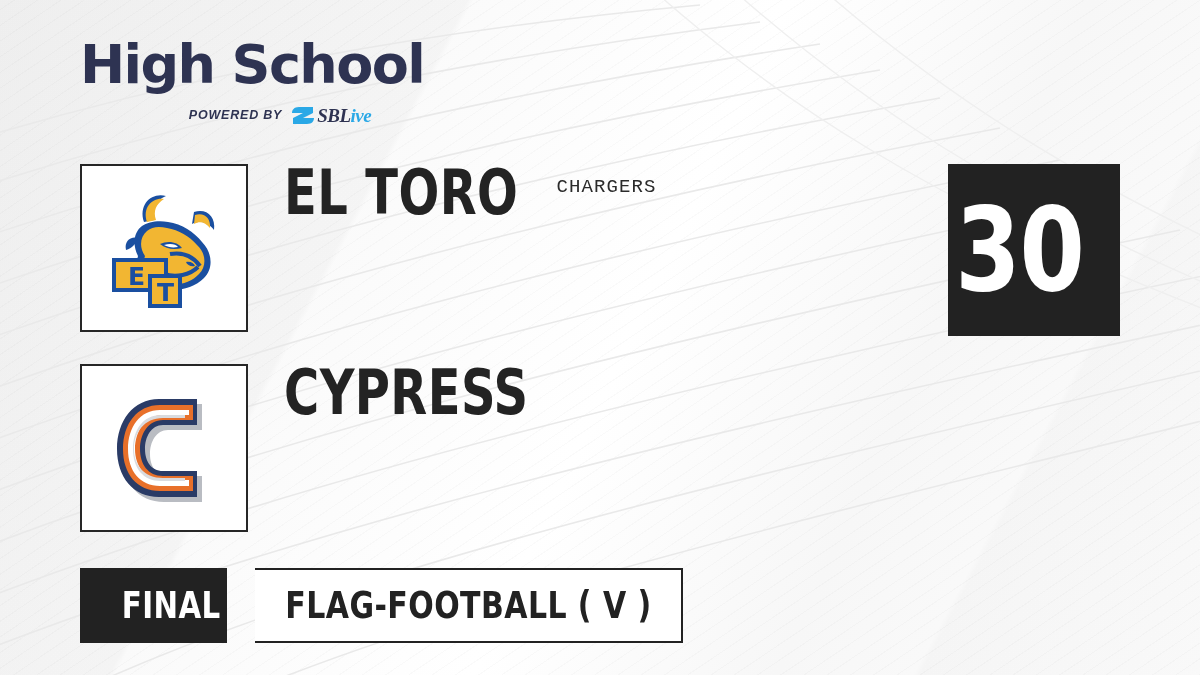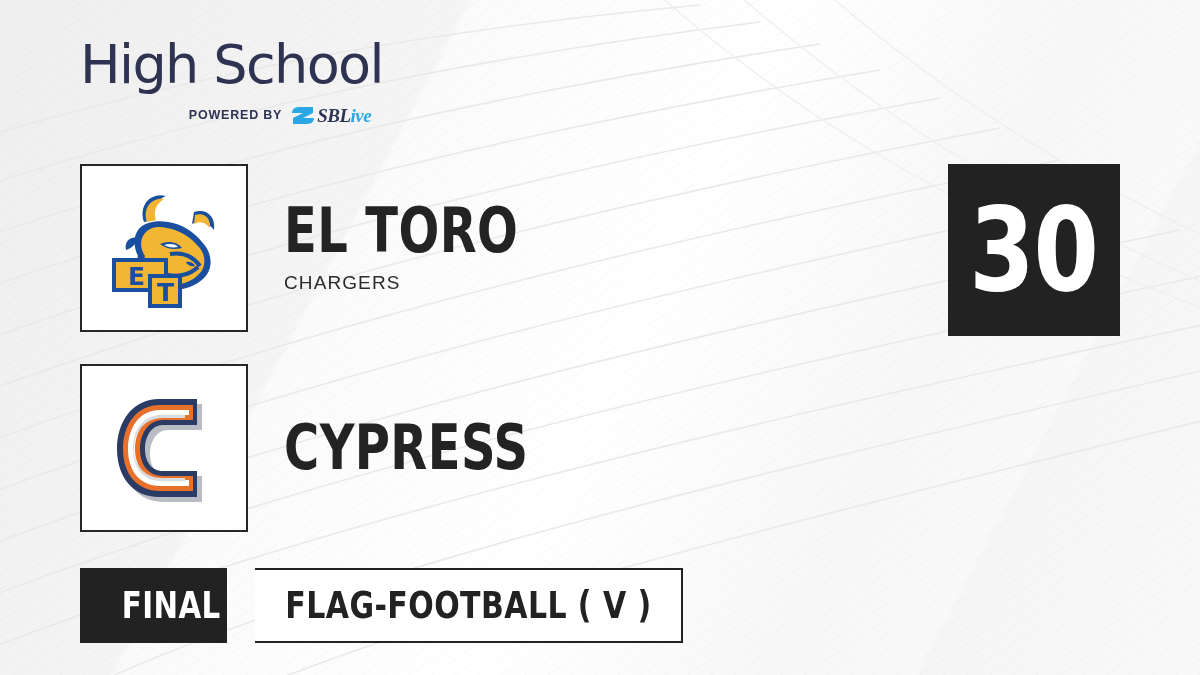--- a/index.html
+++ b/index.html
@@ -53,21 +53,21 @@
     width: 430px;
     height: 100px;
   }
   .wordmark-row {
     display: flex;
     align-items: center;
     height: 62px;
   }
   .wordmark {
     font-family: "DejaVu Sans", sans-serif;
-    font-weight: 400;
+    font-weight: 700;
     font-size: 54px;
     letter-spacing: -1.6px;
     color: #2e3352;
     line-height: 1;
     white-space: nowrap;
   }
   .pin {
     position: relative;
     margin-left: 12px;
     width: 64px;
@@ -82,20 +82,21 @@
     margin-top: 9px;
     width: 400px;
     height: 20px;
   }
   .powered-text {
     font-family: "Liberation Sans", sans-serif;
     font-weight: 700;
     font-size: 12.5px;
     letter-spacing: 0.8px;
     color: #2e3352;
+    font-style: italic;
   }
   .sbl-mark {
     display: flex;
     align-items: center;
     margin-left: 9px;
     height: 20px;
   }
   .sbl-s { display:block; }
   .sbl-word {
     font-family: Liberation Serif, serif;
@@ -128,54 +129,54 @@
     justify-content: center;
   }
   .logo-box svg { display: block; }
 
   .team-text {
     position: absolute;
     left: 284px;
     top: 0;
     height: 168px;
     display: flex;
-    flex-direction: column;
+    flex-direction: row;
     justify-content: center;
   }
   .team-name {
     font-family: "DejaVu Sans Condensed", "Liberation Sans Narrow", "Liberation Sans", sans-serif;
     font-weight: 700;
     font-size: 62px;
     line-height: 0.95;
     letter-spacing: 0.5px;
     color: #232323;
     transform: scaleX(0.86);
     transform-origin: left center;
     white-space: nowrap;
   }
   .team-sub {
-    font-family: Liberation Sans, sans-serif;
+    font-family: Liberation Mono, monospace;
     font-weight: 400;
     font-size: 19px;
     letter-spacing: 1.1px;
     color: #2b2b2b;
     margin-top: 12px;
     white-space: nowrap;
   }
 
   .score-box {
     position: absolute;
     left: 948px;
     top: 0;
     width: 172px;
     height: 172px;
     background: #222222;
     display: flex;
     align-items: center;
-    justify-content: center;
+    justify-content: flex-start;
   }
   .score-value {
     font-family: "DejaVu Sans Condensed", "Liberation Sans Narrow", "Liberation Sans", sans-serif;
     font-weight: 700;
     font-size: 116px;
     line-height: 1;
     color: #ffffff;
     letter-spacing: -1px;
     transform: scaleX(0.9);
   }

